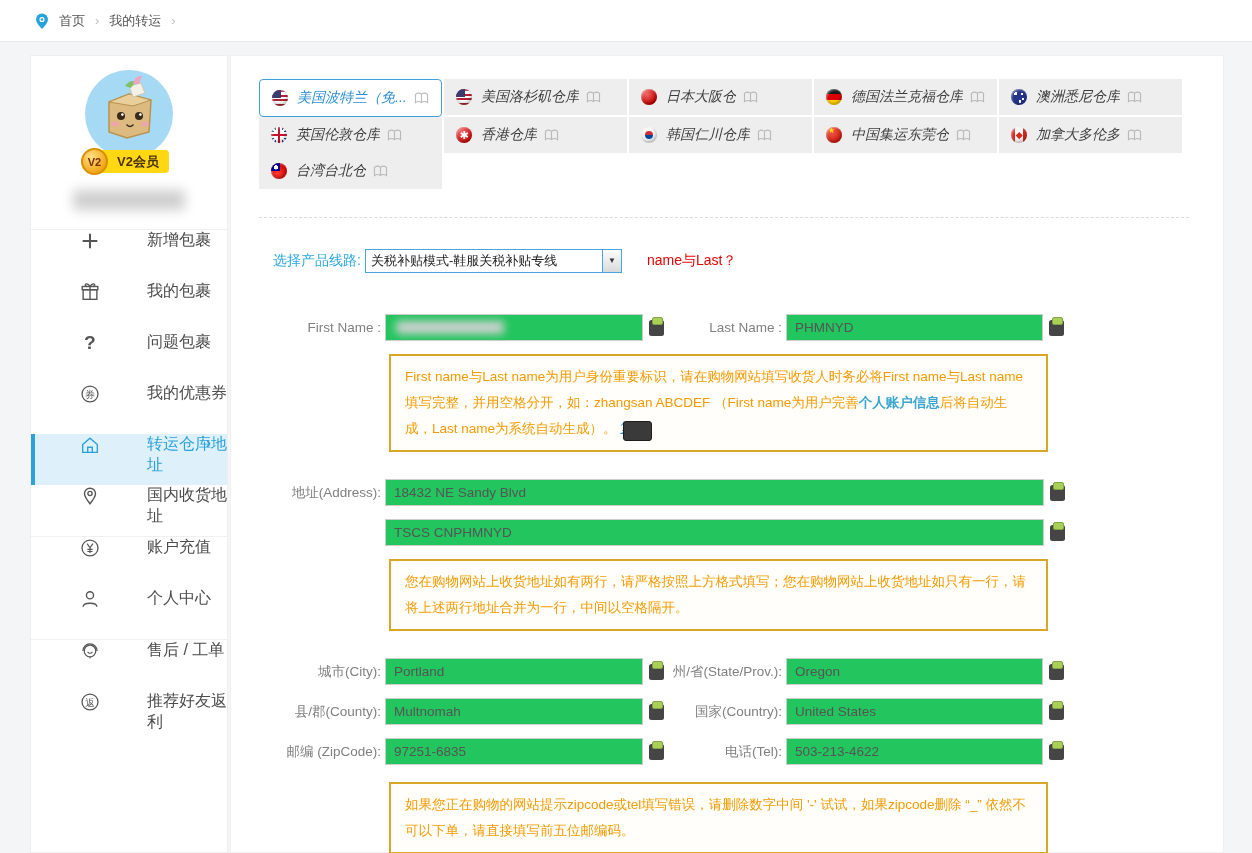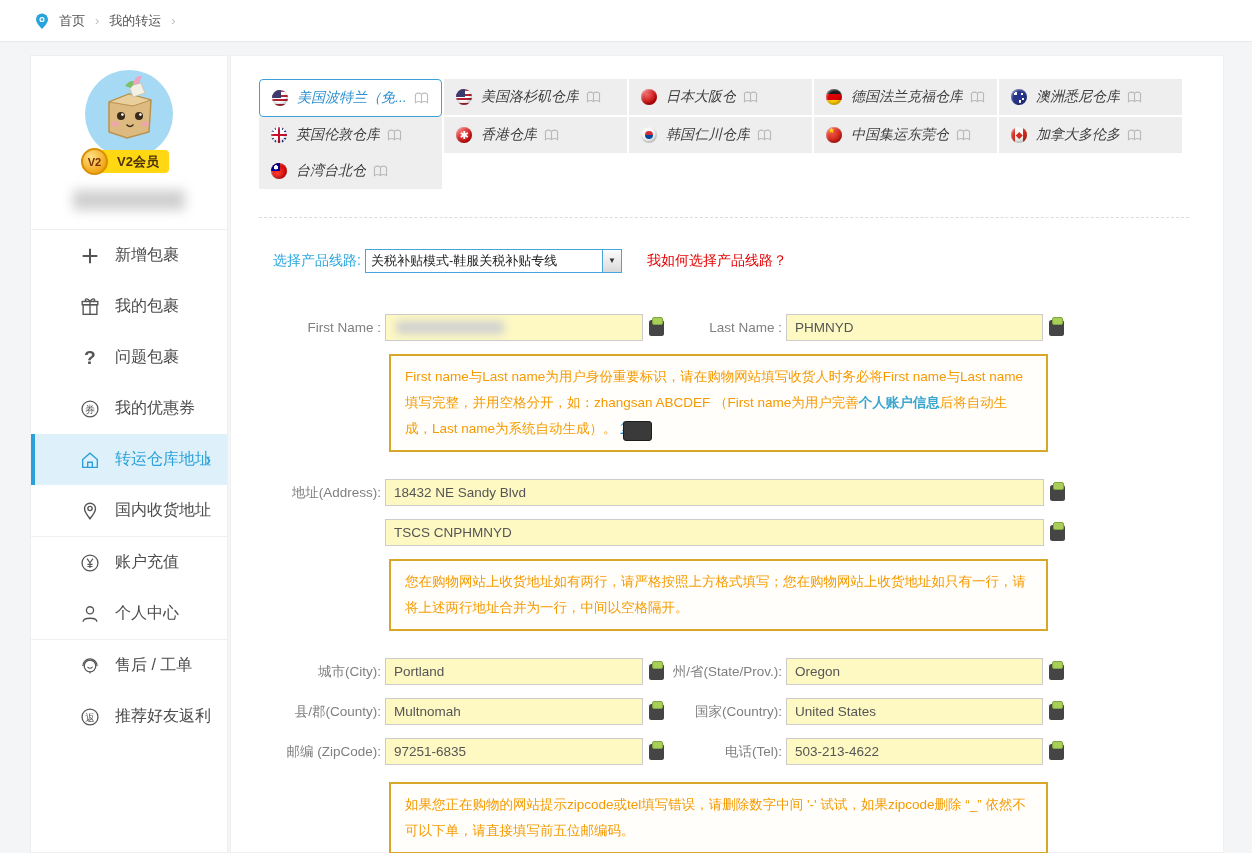--- a/index.html
+++ b/index.html
@@ -17,21 +17,21 @@
   .main-inner { padding:23px 34px 0 28px; }
 
   
   .profile { position:relative; height:160px; border-bottom:1px solid #efefef; text-align:center; }
   .avatar-circle { width:88px; height:88px; border-radius:50%; background:#a6d9f3; margin:14px auto 0; position:relative; overflow:visible; }
   .member-badge { position:absolute; left:50%; transform:translateX(-46%); top:80px; background:#ffd813; border-radius:4px; height:23px; display:flex; align-items:center; padding:0 10px 0 22px; font-size:13px; font-weight:bold; color:#4a3205; white-space:nowrap; }
   .medal { position:absolute; left:-14px; top:-2px; width:27px; height:27px; border-radius:50%; background:radial-gradient(circle at 35% 30%, #ffe084, #f0a413 75%); border:2px solid #d98f00; color:#7a2c06; font-size:11px; font-weight:bold; display:flex; align-items:center; justify-content:center; }
   .name-blur { width:112px; height:20px; margin:32px auto 0; background:#cfcfcf; border-radius:3px; filter:blur(6px); }
 
   
-  .menu-item { height:51px; display:flex; align-items:center; padding-left:44px; color:#4c4c4c; font-size:16px; cursor:pointer; position:relative; border-left:4px solid transparent; }
+  .menu-item { height:51px; display:flex; padding-left:44px; color:#4c4c4c; font-size:16px; cursor:pointer; position:relative; border-left:4px solid transparent;gap:32px; }
   .menu-item .micon { margin-right:14px; color:#555; flex:0 0 auto; }
   .menu-item.active { background:#def1fa; border-left-color:#2ba0d9; color:#2ba0d9; }
   .menu-item.active .micon { color:#2ba0d9; }
   .menu-chevron { position:absolute; right:16px; color:#2ba0d9; font-size:16px; font-weight:bold; }
   .menu-divider { border-top:1px solid #efefef; }
 
   
   .tabs { display:flex; flex-wrap:wrap; gap:0 2px; width:932px;font-style:italic; }
   .tab { width:183px; height:36px; background:#eeeeee; display:flex; align-items:center; padding:0 10px 0 12px; font-size:14px; color:#3c3c3c; cursor:pointer; }
   .tab.active { background:#fff; border:1px solid #3f9fd8; border-radius:4px; color:#2b8fd0; height:38px; }
@@ -66,21 +66,21 @@
   .select { width:257px; height:24px; border:1px solid #46a5dc; background:#fff; display:flex; align-items:center; cursor:pointer; }
   .select-value { flex:1; font-size:13px; color:#222; padding-left:5px; white-space:nowrap; overflow:hidden; }
   .select-arrow { width:19px; height:100%; border-left:1px solid #46a5dc; background:linear-gradient(#fdfdfd,#d9d9d9); display:flex; align-items:center; justify-content:center; font-size:8px; color:#333; }
   .pl-help { color:#e60000; font-size:14px; margin-left:25px; cursor:pointer; }
 
   
   .frm { font-size:13.5px; color:#808080; }
   .frow { display:flex; align-items:center; margin-bottom:13px; }
   .lbl1 { width:126px; text-align:right; padding-right:4px; flex:0 0 auto; }
   .lbl2 { width:119px; text-align:right; padding-right:4px; flex:0 0 auto; margin-left:3px; }
-  .inp { height:27px; border:1px solid #cccccc; background:#fef9c3; font-size:13.5px; color:#555; padding:0 8px; font-family:"Liberation Sans","DejaVu Sans",sans-serif; }
+  .inp { height:27px; border:1px solid #cccccc; background:#22c55e; font-size:13.5px; color:#555; padding:0 8px; font-family:"Liberation Sans","DejaVu Sans",sans-serif; }
   .w-sm { width:258px; }
   .w-md { width:257px; }
   .w-full { width:659px; }
   .inp-div { display:flex; align-items:center; padding:0; }
   .blur-sm { width:108px; height:13px; background:#d0d0d0; border-radius:2px; filter:blur(4px); margin-left:10px; }
   .copy { display:inline-block; width:15px; height:16px; position:relative; background:#454545; border-radius:2.5px; margin-left:6px; flex:0 0 auto; cursor:pointer; }
   .copy::before { content:''; position:absolute; top:-3px; left:2.5px; width:9px; height:6px; background:#a9ce5a; border:1px solid #7ea83e; border-radius:2px; }
 
   .note { margin-left:130px; width:659px; border:2px solid #d9a727; background:#fffefb; color:#f59a00; font-size:13.5px; line-height:26px; padding:8px 14px; margin-bottom:13px; }
   .note .inline-link { color:#3aa6d0;font-weight:bold; }
@@ -300,21 +300,21 @@
     </div>
 
     <div class="dashed"></div>
 
     <div class="pl-row">
       <span class="pl-label">选择产品线路:</span>
       <div class="select">
         <span class="select-value">关税补贴模式-鞋服关税补贴专线</span>
         <span class="select-arrow">▼</span>
       </div>
-      <span class="pl-help">我如何选择产品线路？</span>
+      <span class="pl-help">name与Last？</span>
     </div>
 
     <div style="height:41px"></div>
 
     <div class="frm">
 
       <div class="frow">
         <span class="lbl1">First Name :</span>
         <div class="inp inp-div w-sm">
             <span class="blur-sm"></span>

